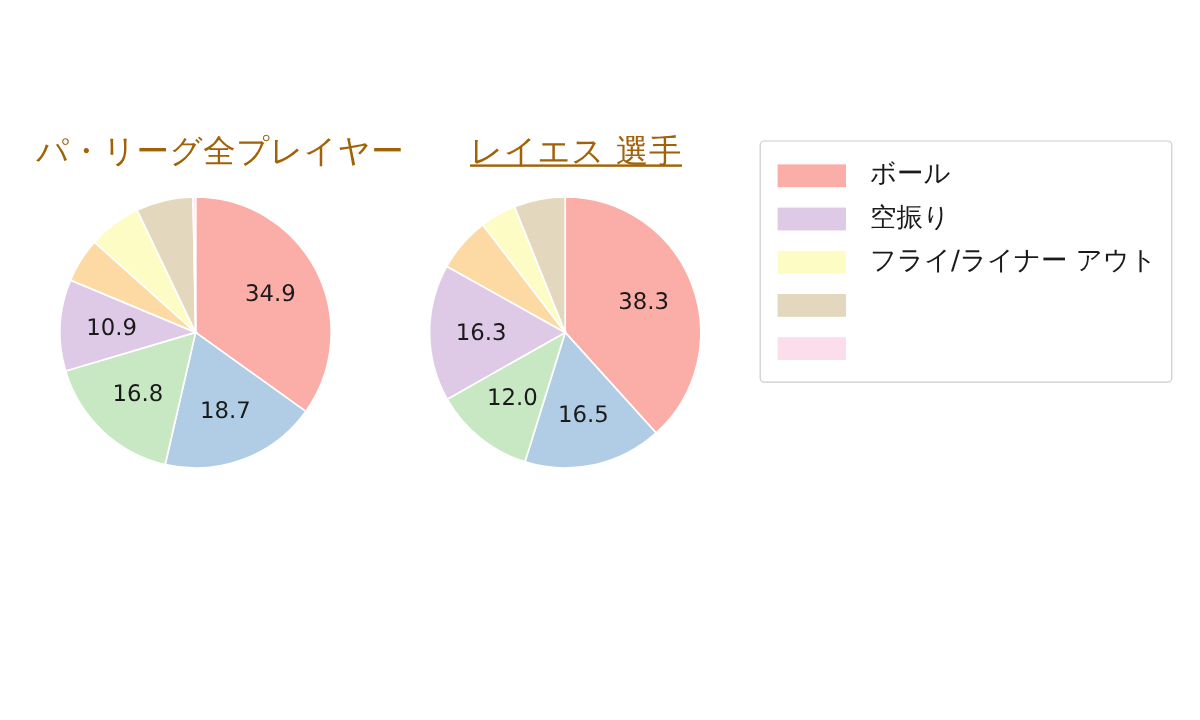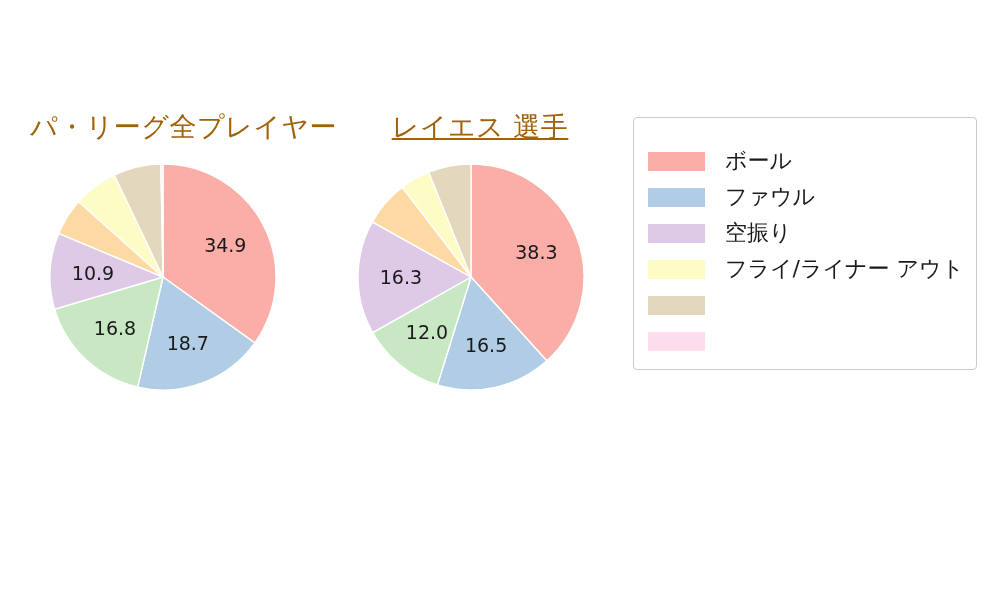--- a/index.html
+++ b/index.html
@@ -68,21 +68,21 @@
   
   .legend {
     position: absolute;
     left: 633px;
     top: 117px;
     width: 344px;
     box-sizing: border-box;
     background: #ffffff;
     border: 1px solid #cccccc;
     border-radius: 4px;
-    padding: 25px 12px 10px 14px;
+    padding: 10px 12px 10px 14px;
   }
   .legend-row {
     display: flex;
     align-items: center;
     height: 36px;
   }
   .legend-swatch {
     width: 57px;
     height: 19px;
     flex: 0 0 auto;
@@ -138,24 +138,20 @@
         </svg>
     </div>
   </div>
 
   <div class="legend" id="legend">
       <div class="legend-row">
         <span class="legend-swatch" style="background: rgb(251, 173, 167);"></span>
         <span class="legend-text">ボール</span>
       </div>
       <div class="legend-row">
-        <span class="legend-swatch" style="background: rgb(177, 205, 229);"></span>
-        <span class="legend-text">ファウル</span>
-      </div>
-      <div class="legend-row">
         <span class="legend-swatch" style="background: rgb(222, 201, 230);"></span>
         <span class="legend-text">空振り</span>
       </div>
       <div class="legend-row">
         <span class="legend-swatch" style="background: rgb(253, 252, 196);"></span>
         <span class="legend-text">フライ/ライナー アウト</span>
       </div>
       <div class="legend-row">
         <span class="legend-swatch" style="background: rgb(227, 215, 189);"></span>
       </div>

